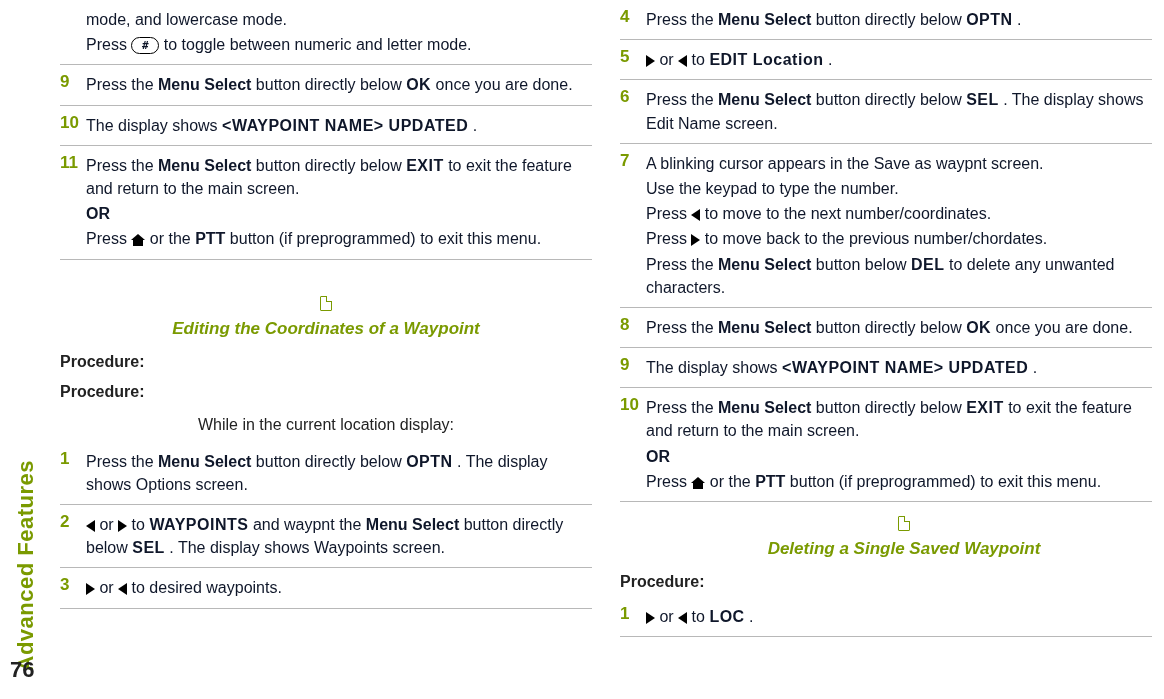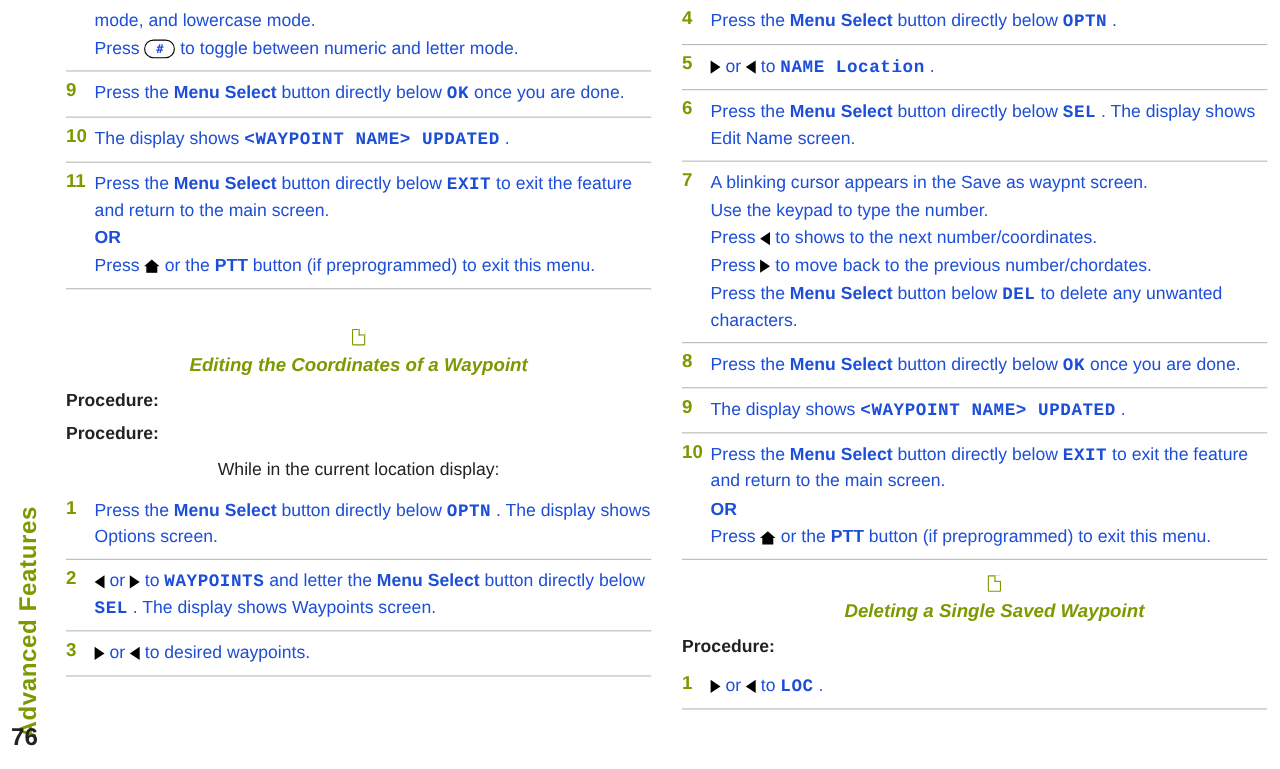--- a/index.html
+++ b/index.html
@@ -64,25 +64,25 @@
     flex-shrink: 0;
     color: #7a9a00;
     font-weight: bold;
     font-size: 17px;
     line-height: 1.35;
   }
   .body {
     flex: 1;
     font-size: 16px;
     line-height: 1.45;
-    color: #1d4ed8;
+    color: #0f172a;
   }
   .body p { margin: 2px 0; }
   .mono {
-    font-family: Liberation Mono, monospace;
+    font-family: Liberation Sans, sans-serif;
     font-weight: bold;
     font-stretch: condensed;
     letter-spacing: 0.5px;
     margin-top: 48px;
   }
   .bold { font-weight: bold; }
   .sect-heading {
     color: #7a9a00;
     font-weight: bold;
     font-style: italic;
@@ -268,21 +268,21 @@
 
     <div class="step">
       <div class="num">2</div>
       <div class="body">
         <p>
           <span class="tri left"></span>
           <span> or </span>
           <span class="tri right"></span>
           <span> to </span>
           <span class="mono">WAYPOINTS</span>
-          <span> and letter the </span>
+          <span> and waypnt the </span>
           <span class="bold">Menu Select</span>
           <span> button directly below </span>
           <span class="mono">SEL</span>
           <span>. The display shows Waypoints screen.</span>
         </p>
       </div>
     </div>
 
     <div class="step">
       <div class="num">3</div>
@@ -314,21 +314,21 @@
     </div>
 
     <div class="step">
       <div class="num">5</div>
       <div class="body">
         <p>
           <span class="tri right"></span>
           <span> or </span>
           <span class="tri left"></span>
           <span>  to </span>
-          <span class="mono">NAME Location</span>
+          <span class="mono">EDIT Location</span>
           <span>.</span>
         </p>
       </div>
     </div>
 
     <div class="step">
       <div class="num">6</div>
       <div class="body">
         <p>
           <span>Press the </span>
@@ -341,21 +341,21 @@
     </div>
 
     <div class="step">
       <div class="num">7</div>
       <div class="body">
         <p><span>A blinking cursor appears in the Save as waypnt screen.</span></p>
         <p><span>Use the keypad to type the number.</span></p>
         <p>
           <span>Press </span>
           <span class="tri left"></span>
-          <span> to shows to the next number/coordinates.</span>
+          <span> to move to the next number/coordinates.</span>
         </p>
         <p>
           <span>Press </span>
           <span class="tri right"></span>
           <span> to move back to the previous number/chordates.</span>
         </p>
         <p>
           <span>Press the </span>
           <span class="bold">Menu Select</span>
           <span> button below </span>

